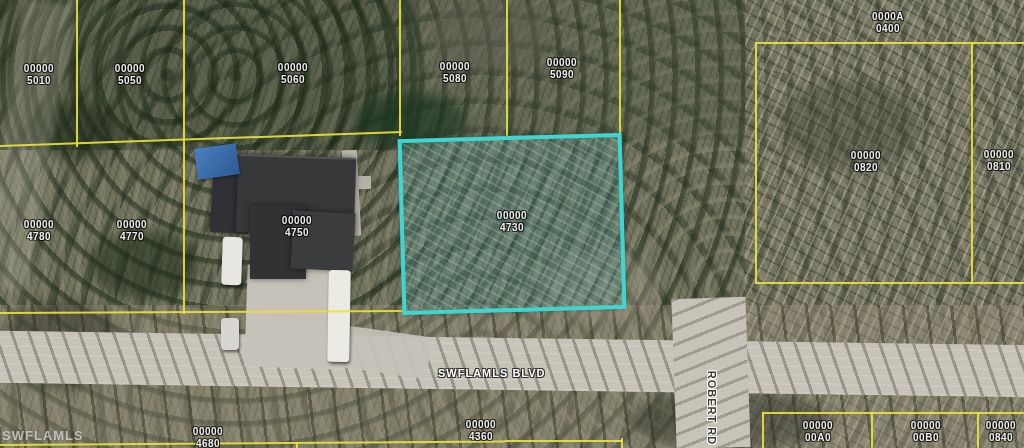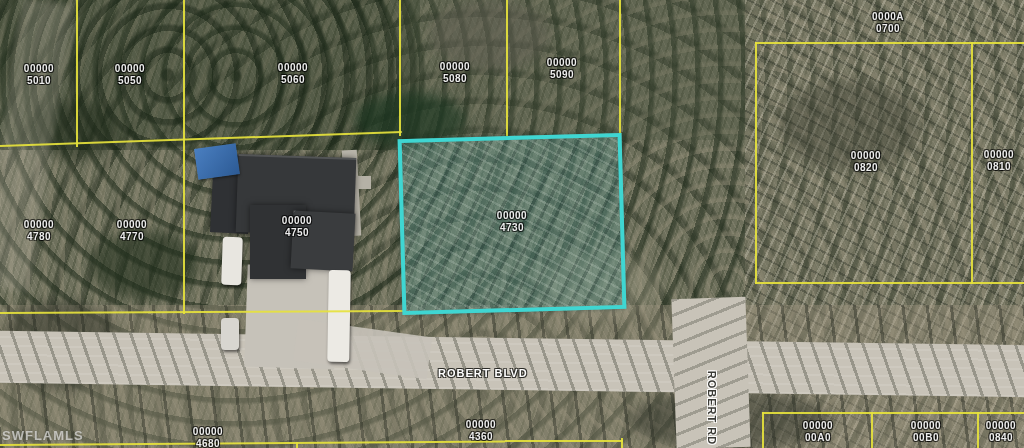--- a/index.html
+++ b/index.html
@@ -152,21 +152,21 @@
 5010</div>
   <div class="parcel-label" style="left:130px;top:63px;">00000
 5050</div>
   <div class="parcel-label" style="left:293px;top:62px;">00000
 5060</div>
   <div class="parcel-label" style="left:455px;top:61px;">00000
 5080</div>
   <div class="parcel-label" style="left:562px;top:57px;">00000
 5090</div>
   <div class="parcel-label" style="left:888px;top:11px;">0000A
-0700</div>
+0400</div>
   <div class="parcel-label" style="left:866px;top:150px;">00000
 0820</div>
   <div class="parcel-label" style="left:999px;top:149px;">00000
 0810</div>
   <div class="parcel-label" style="left:39px;top:219px;">00000
 4780</div>
   <div class="parcel-label" style="left:132px;top:219px;">00000
 4770</div>
   <div class="parcel-label" style="left:297px;top:215px;">00000
 4750</div>
@@ -176,18 +176,18 @@
 4680</div>
   <div class="parcel-label" style="left:481px;top:419px;">00000
 4360</div>
   <div class="parcel-label" style="left:818px;top:420px;">00000
 00A0</div>
   <div class="parcel-label" style="left:926px;top:420px;">00000
 00B0</div>
   <div class="parcel-label" style="left:1001px;top:420px;">00000
 0840</div>
 
-  <div class="street-label" style="left:438px;top:367px;">ROBERT BLVD</div>
+  <div class="street-label" style="left:438px;top:367px;">SWFLAMLS BLVD</div>
   <div class="street-label vertical" style="left:712px;top:408px;">ROBERT RD</div>
 
   <div class="watermark">SWFLAMLS</div>
 
 </div>
 
 </body></html>

